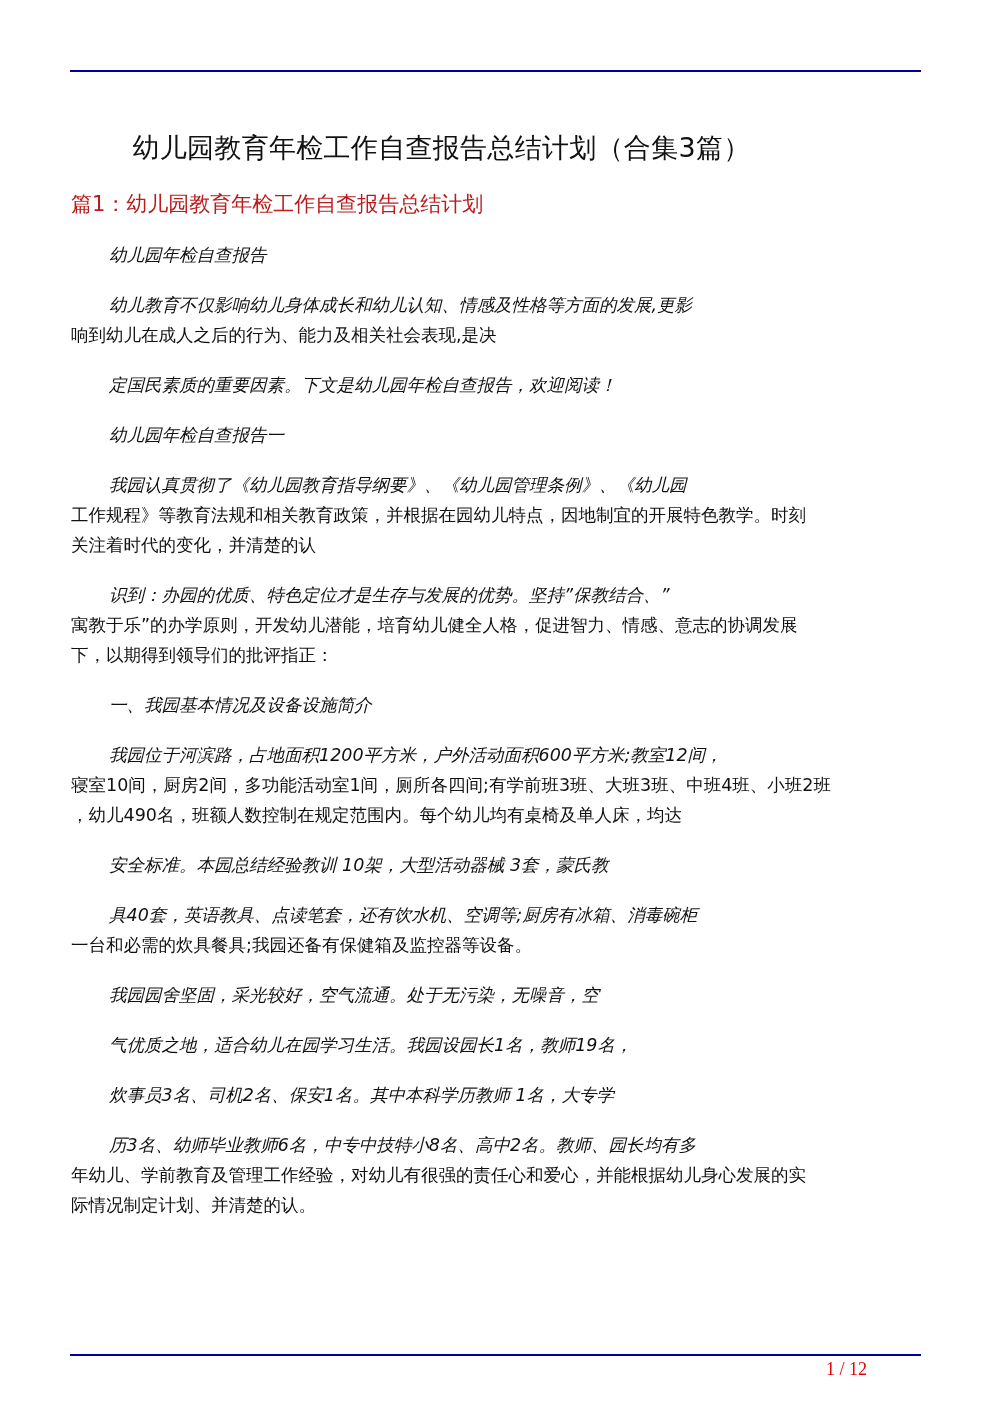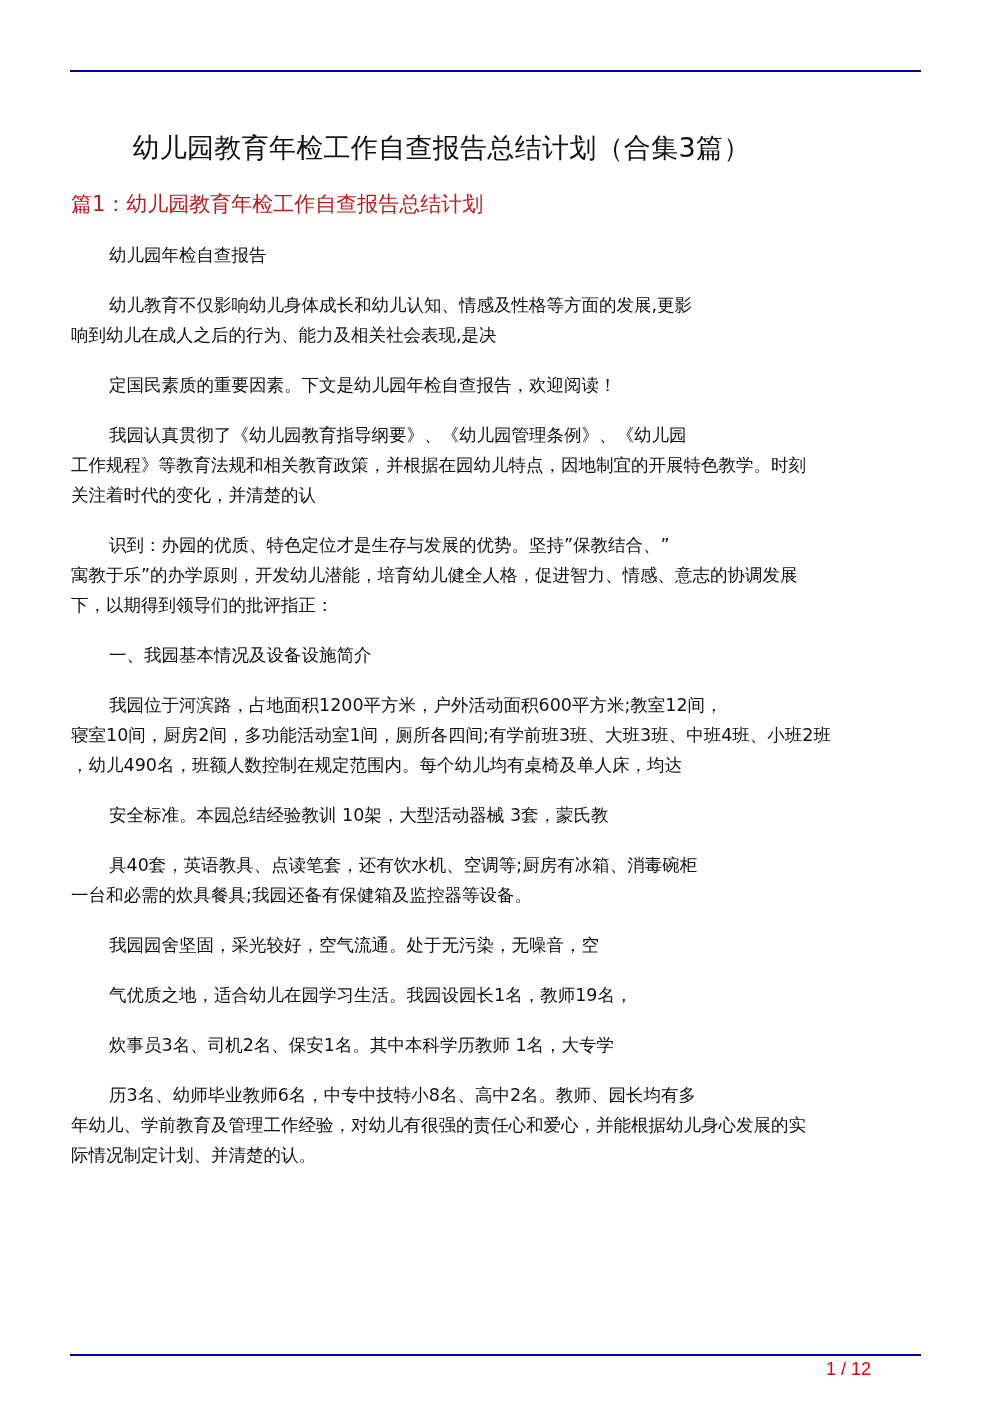--- a/index.html
+++ b/index.html
@@ -8,22 +8,22 @@
     .rule { position: absolute; left: 70px; width: 851px; height: 2px; background: #00009c; }
     .rule.top { top: 70px; }
     .rule.bottom { top: 1354px; }
     .title { position: absolute; top: 128px; left: 0; width: 883px; text-align: center;
              font-size: 27px; line-height: 40px; color: #111; letter-spacing: 0.3px; }
     .section-heading { position: absolute; top: 189px; left: 71px; font-size: 21px;
                        line-height: 30px; color: #b91c1c; }
     .content { position: absolute; top: 240px; left: 71px; width: 845px; }
     .para { font-size: 17.5px; line-height: 30px; margin: 0 0 20px 0; color: #111; }
     .para .line { display: block; white-space: nowrap; }
-    .para .line.indent { padding-left: 38px; }
-    .page-num { position: absolute; top: 1357px; left: 826px; font-family: Liberation Sans, sans-serif;
+    .para .line.indent { padding-left: 38px; font-style: italic; }
+    .page-num { position: absolute; top: 1357px; left: 826px; font-family: Liberation Serif, serif;
                 font-size: 18px; line-height: 24px; color: #e8000b; }
   </style>
 </head>
 <body>
 
 <div class="rule top"></div>
 
 <div class="title">幼儿园教育年检工作自查报告总结计划（合集3篇）</div>
 
 <div class="section-heading">篇1：幼儿园教育年检工作自查报告总结计划</div>
@@ -31,20 +31,23 @@
 <div class="content" id="body-content">
     <div class="para">
       <span class="line indent">幼儿园年检自查报告</span>
     </div>
     <div class="para">
       <span class="line indent">幼儿教育不仅影响幼儿身体成长和幼儿认知、情感及性格等方面的发展,更影</span>
       <span class="line">响到幼儿在成人之后的行为、能力及相关社会表现,是决</span>
     </div>
     <div class="para">
       <span class="line indent">定国民素质的重要因素。下文是幼儿园年检自查报告，欢迎阅读！</span>
+    </div>
+    <div class="para">
+      <span class="line indent">幼儿园年检自查报告一</span>
     </div>
     <div class="para">
       <span class="line indent">我园认真贯彻了《幼儿园教育指导纲要》、《幼儿园管理条例》、《幼儿园</span>
       <span class="line">工作规程》等教育法规和相关教育政策，并根据在园幼儿特点，因地制宜的开展特色教学。时刻</span>
       <span class="line">关注着时代的变化，并清楚的认</span>
     </div>
     <div class="para">
       <span class="line indent">识到：办园的优质、特色定位才是生存与发展的优势。坚持”保教结合、”</span>
       <span class="line">寓教于乐”的办学原则，开发幼儿潜能，培育幼儿健全人格，促进智力、情感、意志的协调发展</span>
       <span class="line">下，以期得到领导们的批评指正：</span>

